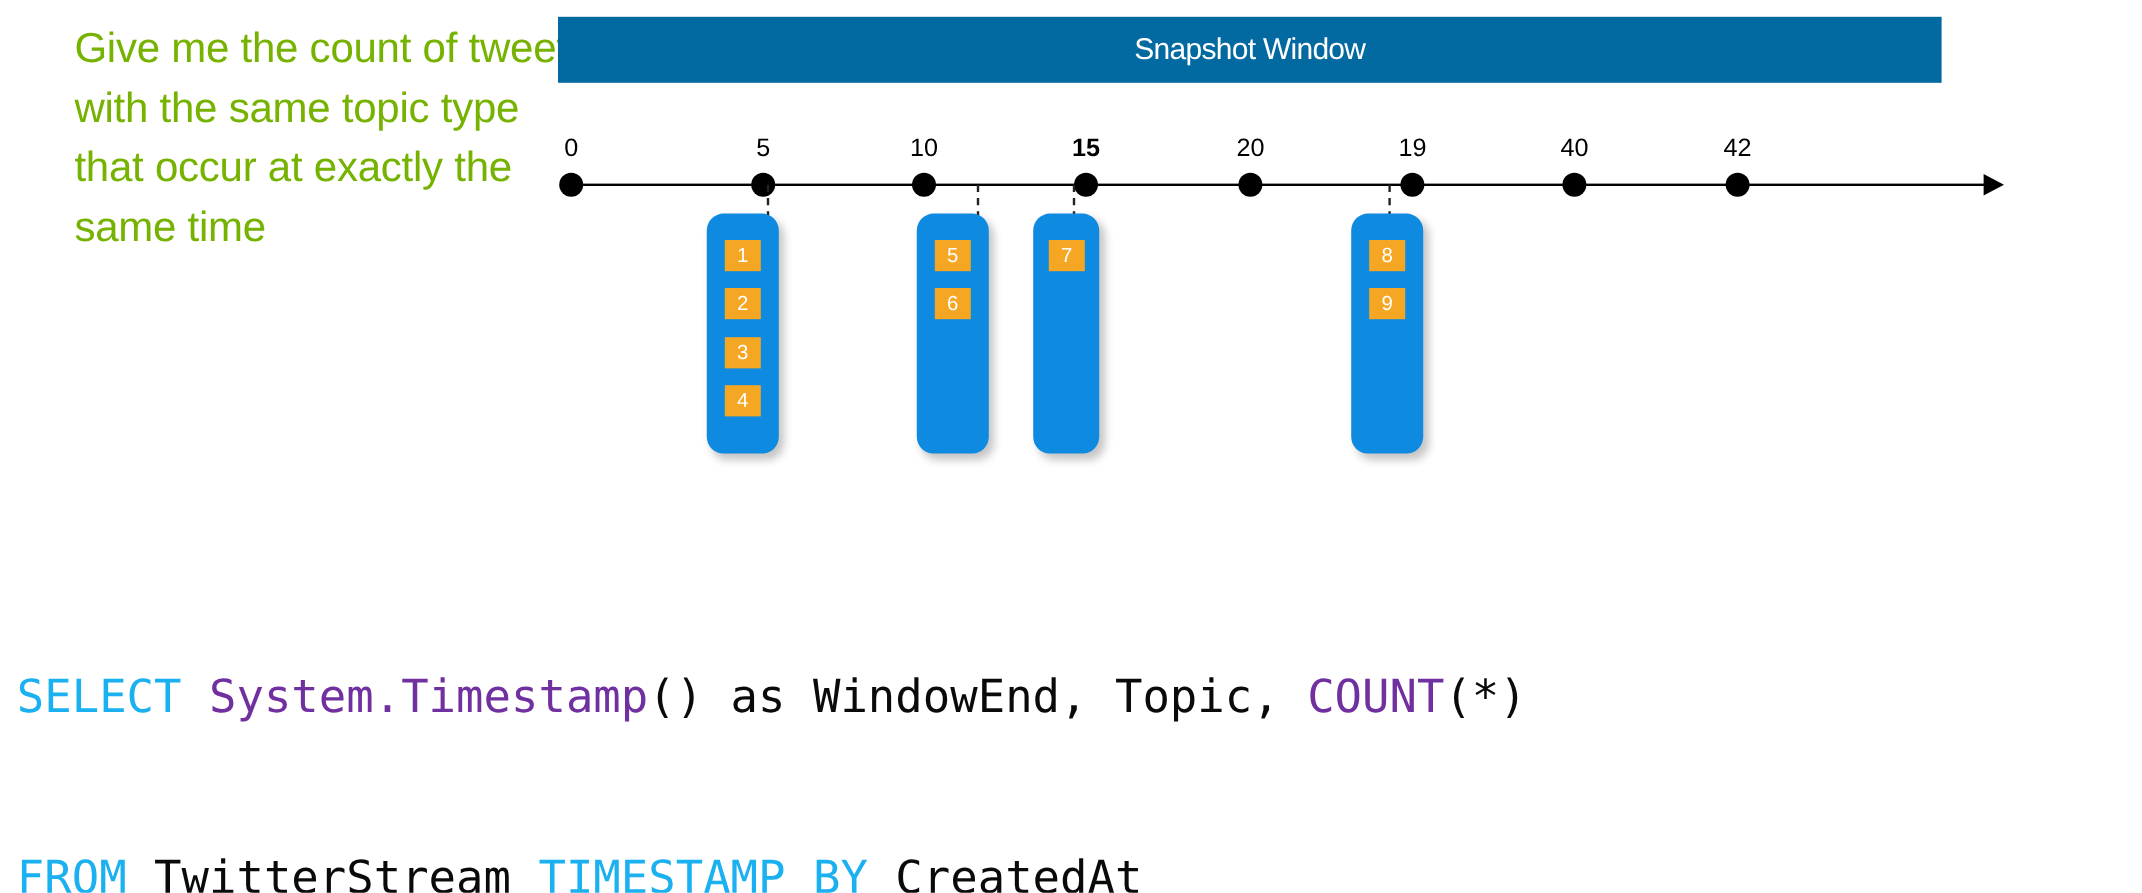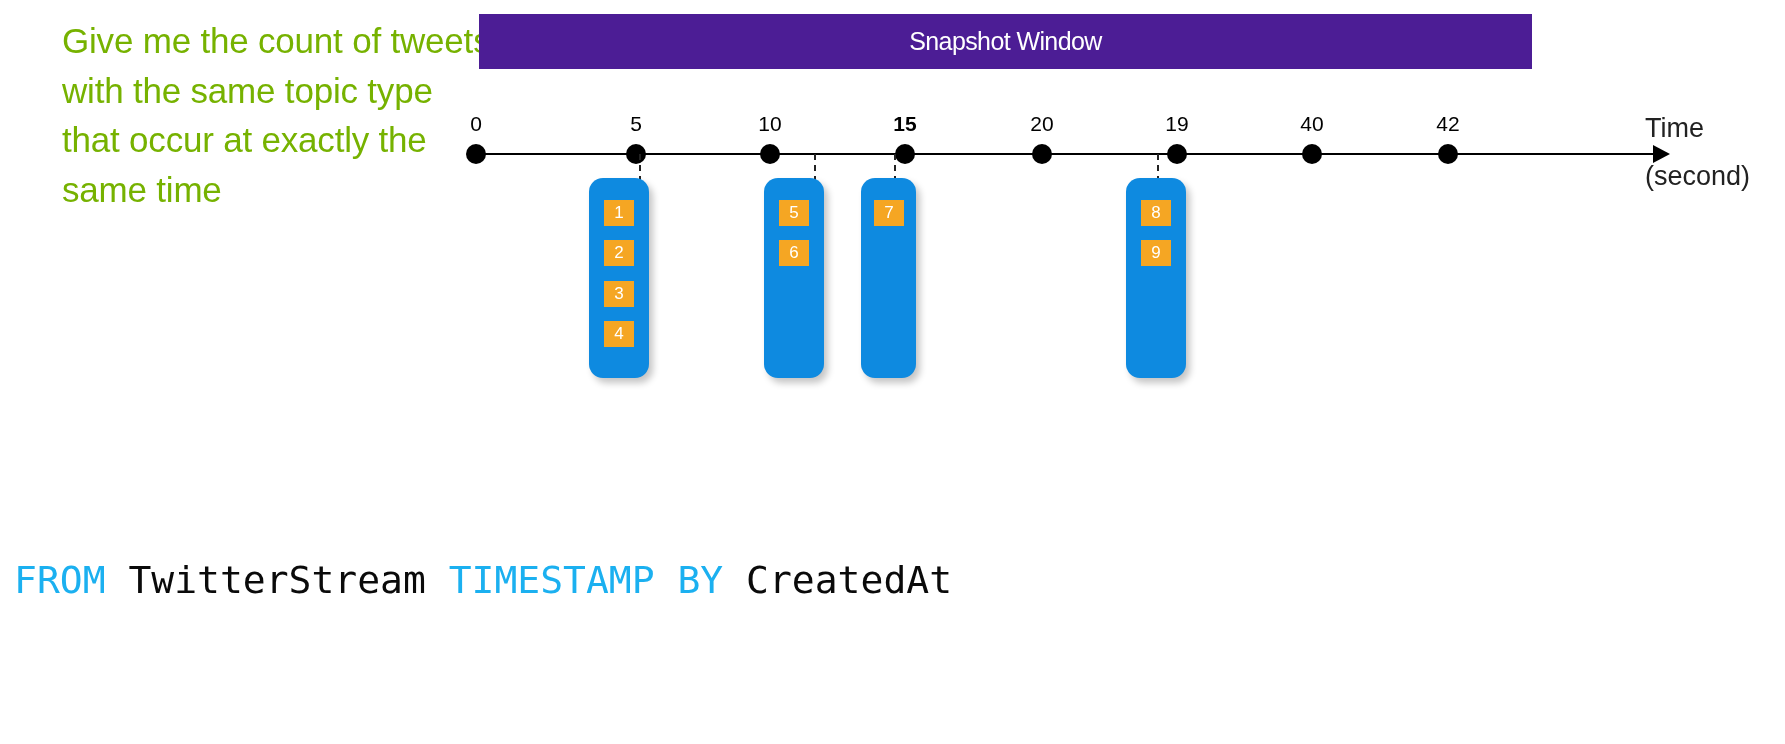--- a/index.html
+++ b/index.html
@@ -11,22 +11,22 @@
   
   #prompt-text{
     position:absolute;left:30px;top:16px;width:430px;
     color:#76B200;font-size:35px;line-height:1.42;
     font-family:"Liberation Sans", sans-serif;
     letter-spacing:-0.2px;
     margin-left:32px;
   }
   
   #snapshot-bar{
-    position:absolute;left:479px;top:14px;width:1053px;height:55px;
-    background:#4c1d95;
+    position:absolute;left:465px;top:14px;width:1153px;height:55px;
+    background:#0369a1;
     display:flex;align-items:center;justify-content:center;
   }
   #snapshot-bar .label{
     color:#ffffff;font-size:25px;letter-spacing:-0.6px;
     font-family:"Liberation Sans", sans-serif;
   }
   
   #timeline{
     position:absolute;left:440px;top:100px;width:1345px;height:110px;
   }
@@ -101,24 +101,20 @@
       <div class="tick-dot" style="left: 465px;"></div>
       <div class="tick-label" style="left: 602px;">20</div>
       <div class="tick-dot" style="left: 602px;"></div>
       <div class="tick-label" style="left: 737px;">19</div>
       <div class="tick-dot" style="left: 737px;"></div>
       <div class="tick-label" style="left: 872px;">40</div>
       <div class="tick-dot" style="left: 872px;"></div>
       <div class="tick-label" style="left: 1008px;">42</div>
       <div class="tick-dot" style="left: 1008px;"></div>
     </div>
-  <div id="time-axis-label">
-    <span class="name">Time</span>
-    <span class="unit">(second)</span>
-  </div>
 </div>
 
 <div id="events-layer">
     <div class="connector" style="left: 639px;"></div>
     <div class="event-box" style="left: 589px; top: 178px; width: 60px; height: 200px; background: rgb(14, 138, 224);">
       <div class="event-tile" style="top: 22px; left: 15px; width: 30px; height: 26px; background: rgb(245, 166, 35); color: rgb(255, 255, 255);">1</div>
       <div class="event-tile" style="top: 62px; left: 15px; width: 30px; height: 26px; background: rgb(245, 166, 35); color: rgb(255, 255, 255);">2</div>
       <div class="event-tile" style="top: 103px; left: 15px; width: 30px; height: 26px; background: rgb(245, 166, 35); color: rgb(255, 255, 255);">3</div>
       <div class="event-tile" style="top: 143px; left: 15px; width: 30px; height: 26px; background: rgb(245, 166, 35); color: rgb(255, 255, 255);">4</div>
     </div>
@@ -132,15 +128,16 @@
       <div class="event-tile" style="top: 22px; left: 13px; width: 30px; height: 26px; background: rgb(245, 166, 35); color: rgb(255, 255, 255);">7</div>
     </div>
     <div class="connector" style="left: 1157px;"></div>
     <div class="event-box" style="left: 1126px; top: 178px; width: 60px; height: 200px; background: rgb(14, 138, 224);">
       <div class="event-tile" style="top: 22px; left: 15px; width: 30px; height: 26px; background: rgb(245, 166, 35); color: rgb(255, 255, 255);">8</div>
       <div class="event-tile" style="top: 62px; left: 15px; width: 30px; height: 26px; background: rgb(245, 166, 35); color: rgb(255, 255, 255);">9</div>
     </div>
   </div>
 
 <div id="sql-block">
+  <div id="sql-line-1"><span class="kw">SELECT </span><span class="fn">System.Timestamp</span><span class="id">() as WindowEnd, Topic, </span><span class="fn">COUNT</span><span class="id">(*)</span></div>
   <div id="sql-line-2"><span class="kw">FROM </span><span class="id">TwitterStream </span><span class="kw">TIMESTAMP BY </span><span class="id">CreatedAt</span></div>
   
 </div>
 
 </body></html>

